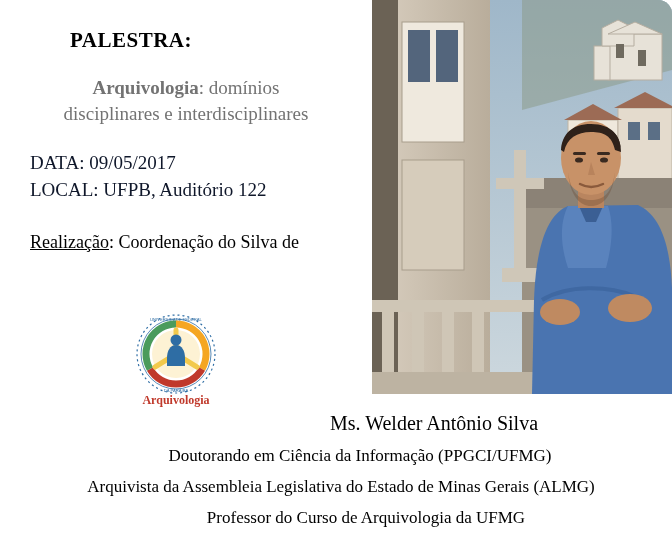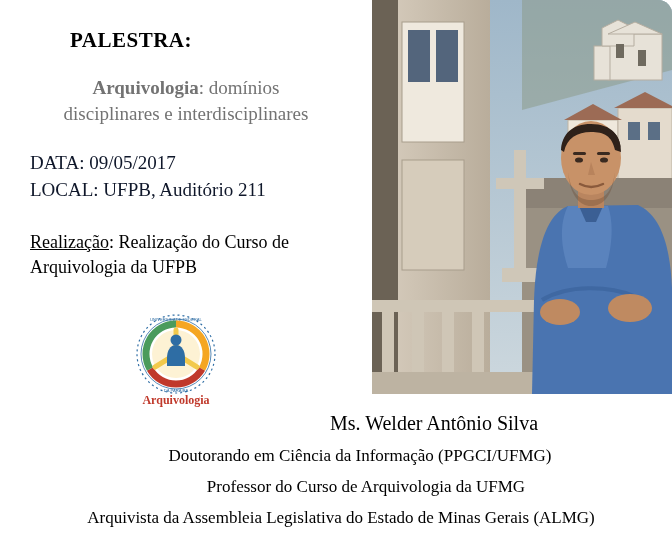--- a/index.html
+++ b/index.html
@@ -130,26 +130,25 @@
 
     <div class="headline">PALESTRA:</div>
 
     <div class="subtitle">
       <span class="bold">Arquivologia</span><span>: domínios</span><br>
       <span>disciplinares e interdisciplinares</span>
     </div>
 
     <div class="details">
       <div>DATA: 09/05/2017</div>
-      <div>LOCAL: UFPB, Auditório 211</div>
+      <div>LOCAL: UFPB, Auditório 122</div>
     </div>
 
     <div class="realiza">
-      <span class="underline">Realização</span><span>: Realização do Curso de</span><br>
-      <span>Arquivologia da UFPB</span>
+      <span class="underline">Realização</span><span>: Coordenação do Silva de</span><br>
     </div>
   </div>
 
   <div class="logo-wrap">
     <svg class="logo-svg" width="128" height="96" viewBox="0 0 128 96" xmlns="http://www.w3.org/2000/svg">
 
       <circle cx="64" cy="42" r="39" fill="none" stroke="#2E6DA4" stroke-width="1.2" stroke-dasharray="2 3"></circle>
       <circle cx="64" cy="42" r="35" fill="none" stroke="#2E6DA4" stroke-width="0.8"></circle>
 
       <g fill="#2E6DA4" font-size="4.2" font-family="'Liberation Sans', sans-serif">
@@ -267,17 +266,17 @@
           <ellipse cx="258" cy="308" rx="22" ry="14" fill="#bf8a61"></ellipse>
           <ellipse cx="188" cy="312" rx="20" ry="13" fill="#bf8a61"></ellipse>
         </g>
       </g>
     </svg>
   </div>
 
   <div class="caption">
     <div class="cap-name">Ms. Welder Antônio Silva</div>
     <div class="cap-line l1">Doutorando em Ciência da Informação (PPGCI/UFMG)</div>
+    <div class="cap-line l3">Arquivista da Assembleia Legislativa do Estado de Minas Gerais (ALMG)</div>
     <div class="cap-line l2">Professor do Curso de Arquivologia da UFMG</div>
-    <div class="cap-line l3">Arquivista da Assembleia Legislativa do Estado de Minas Gerais (ALMG)</div>
   </div>
 
 </div>
 
 </body></html>

